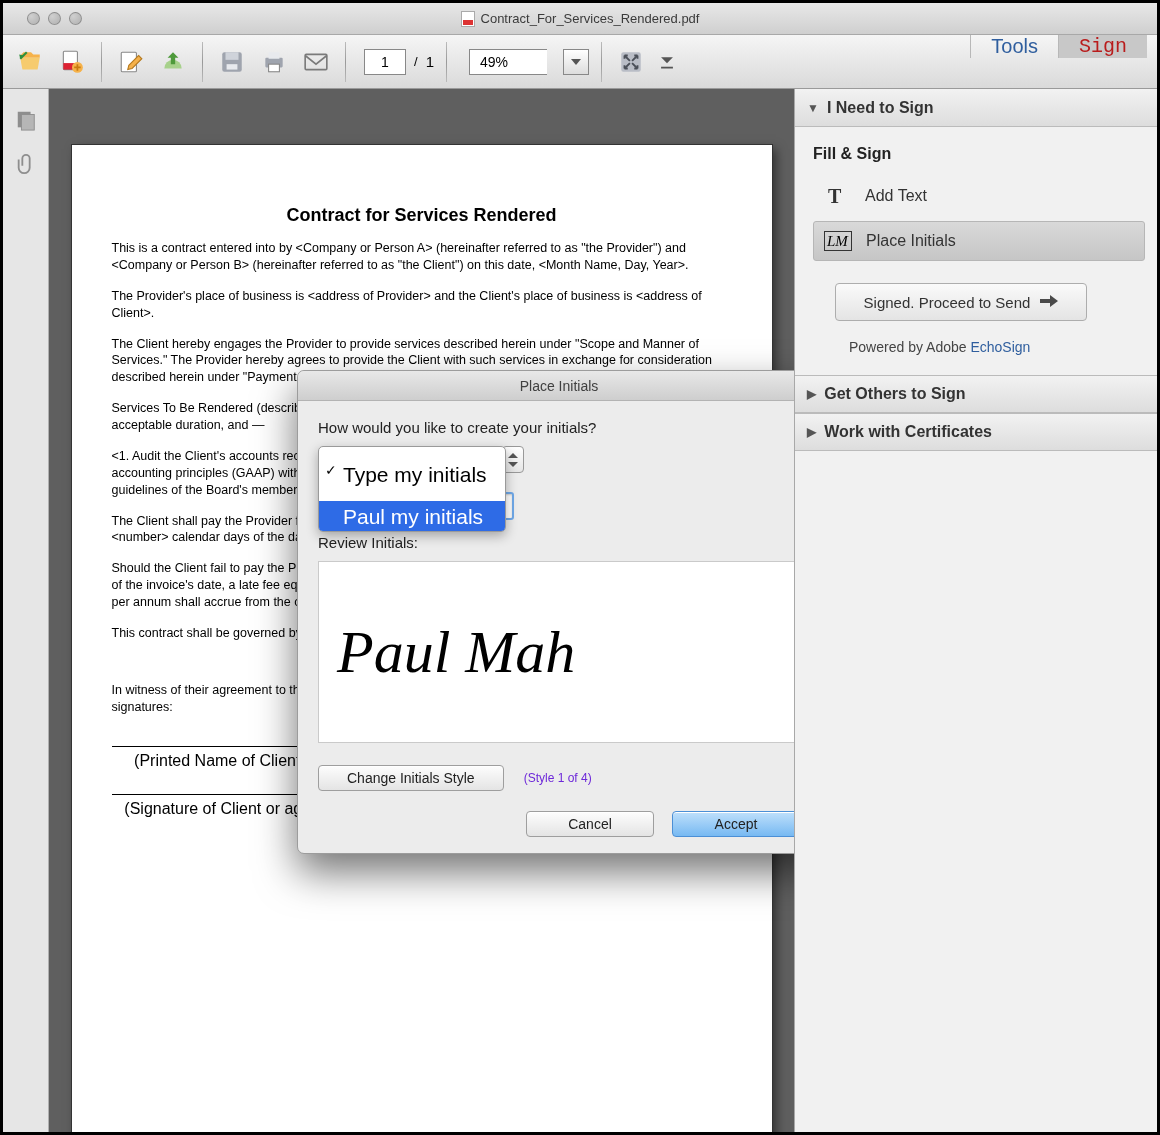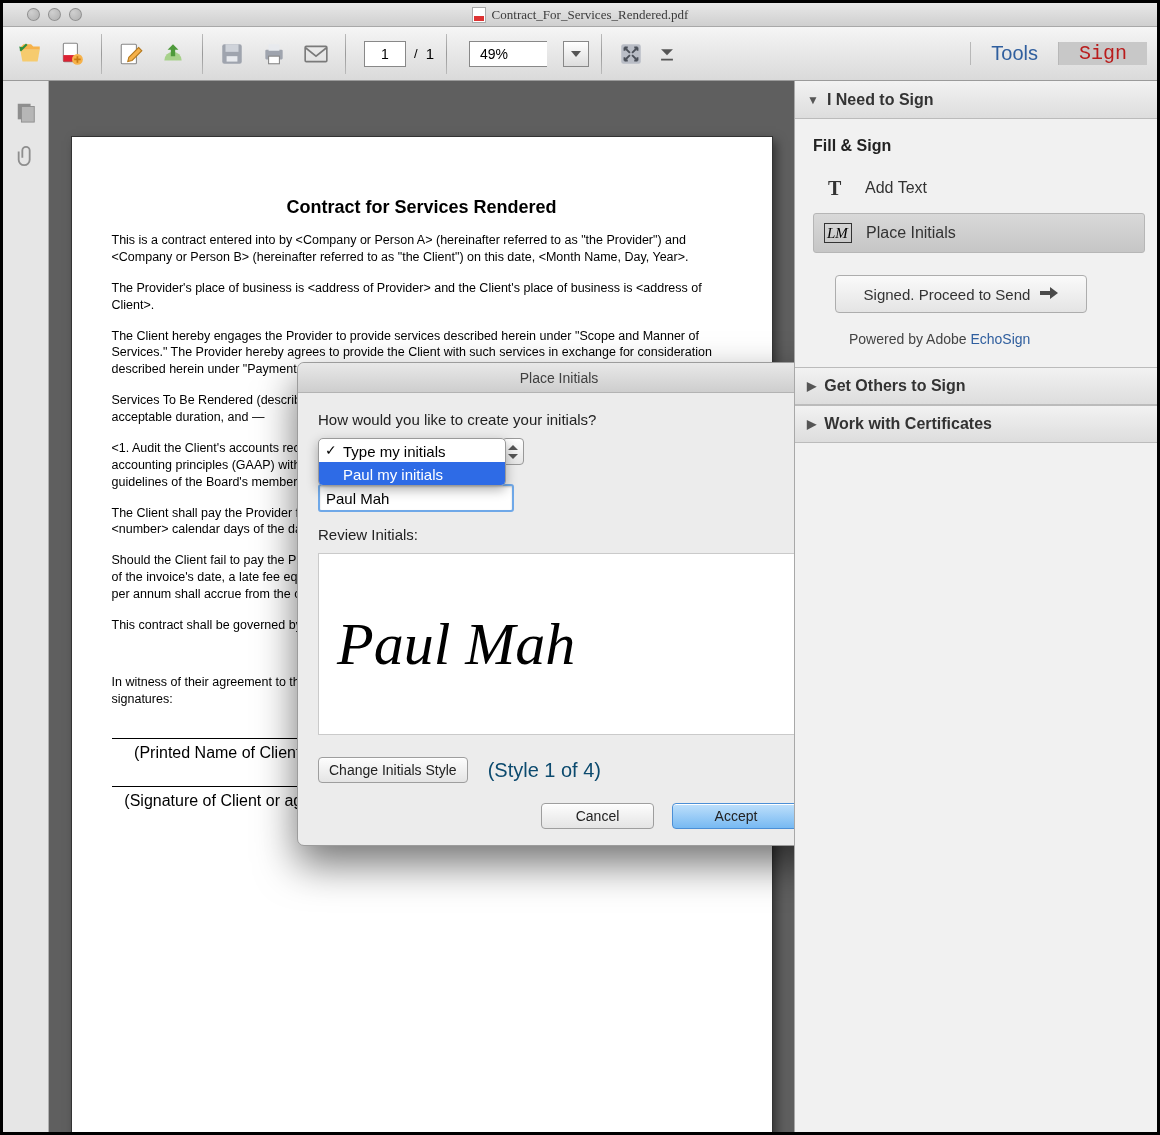--- a/index.html
+++ b/index.html
@@ -1,35 +1,35 @@
 <!DOCTYPE html>
 <html><head>
 <meta charset="utf-8">
 <style>
   * { box-sizing: border-box; margin: 0; padding: 0; }
   body { font-family: "Lucida Grande", "Helvetica Neue", Arial, sans-serif; font-size: 13px; background: #fff; }
   .window { width: 1160px; height: 1135px; border: 3px solid #000; background: #EDEDED; display: flex; flex-direction: column; overflow: hidden; }
   
-  .titlebar { height: 24px; background: linear-gradient(#E8E8E8,#CFCFCF); border-bottom: 1px solid #A8A8A8; display: flex; align-items: center; padding: 0 24px; position: relative; font-family: Liberation Serif, serif; }
+  .titlebar { height: 32px; background: linear-gradient(#E8E8E8,#CFCFCF); border-bottom: 1px solid #A8A8A8; display: flex; align-items: center; padding: 0 24px; position: relative; }
   .traffic { display: flex; gap: 8px; }
   .dot { width: 13px; height: 13px; border-radius: 50%; border: 1px solid rgba(0,0,0,.25); background: radial-gradient(circle at 30% 30%, #fff6, #0000), #B0B0B0; }
   .title-wrap { position: absolute; left:0; right:0; text-align:center; pointer-events:none; font-size:13px; color:#3b3b3b; display:flex; align-items:center; justify-content:center; gap:6px;}
   .title-wrap .pdficon { width:14px; height:16px; background:#fff; border:1px solid #aaa; position:relative; }
   .title-wrap .pdficon::after{content:"";position:absolute;bottom:1px;left:1px;right:1px;height:5px;background:#d33;}
   
   .toolbar { height: 54px; background: linear-gradient(#F5F5F5,#DADADA); border-bottom:1px solid #9A9A9A; display:flex; align-items:center; padding:0 10px; gap:8px; }
   .tbtn { width:34px; height:34px; display:flex; align-items:center; justify-content:center; border-radius:4px; }
   .tbtn svg { width:26px; height:26px; }
   .tsep { width:1px; height:40px; background: linear-gradient(#bbb,#999,#bbb); margin:0 4px;}
   .page-group { display:flex; align-items:center; gap:8px; margin-left:6px;}
   .page-input { width:42px; height:26px; border:1px solid #888; background:#fff; text-align:center; font-size:14px; }
   .zoom-group { display:flex; align-items:center; gap:16px; margin-left:10px;}
   .zoom-box { width:78px; height:26px; border:1px solid #888; border-right:none; background:#fff; display:flex; align-items:center; padding-left:10px; font-size:14px;}
   .zoom-dd { width:26px; height:26px; border:1px solid #888; background:linear-gradient(#fff,#ddd); display:flex; align-items:center; justify-content:center;}
-  .right-tabs { margin-left:auto; display:flex; align-items:center; height:100%;padding-left:32px; }
+  .right-tabs { margin-left:auto; display:flex; align-items:flex-start; height:100%;padding-left:32px; }
   .rtab { padding:0 20px; display:flex; align-items:center; font-size:20px; color:#2f5e9e; border-left:1px solid #B8B8B8; cursor:default;}
   .rtab.sel { background:#C8C8C8; color:#b91c1c;font-family:Liberation Mono, monospace;}
   
   .body { flex:1; display:flex; overflow:hidden; }
   .navrail { width:46px; background:#E6E6E6; border-right:1px solid #B0B0B0; display:flex; flex-direction:column; align-items:center; gap:18px; padding-top:18px;}
   .navicon { width:26px; height:26px; display:flex; align-items:center; justify-content:center; }
   .doc-area { flex:1; background:#5F5F5F; position:relative; overflow:hidden; display:flex; justify-content:center; padding-top:56px;}
   .page { width:700px; height:1000px; background:#fff; box-shadow:0 0 0 1px #333, 4px 4px 10px rgba(0,0,0,.5); padding:60px 40px 30px 40px; font-family: Arial, sans-serif; color:#000;}
   .page h2 { text-align:center; font-size:18px; font-weight:bold; margin-bottom:14px;}
   .page p { font-size:12.5px; line-height:1.35; margin-bottom:14px;}
@@ -50,34 +50,34 @@
   .proceed-btn { margin:22px 0 0 22px; height:38px; width:252px; background:linear-gradient(#FAFAFA,#E4E4E4); border:1px solid #ADADAD; border-radius:4px; display:flex; align-items:center; justify-content:center; gap:10px; font-size:15px; color:#333;}
   .powered { margin:18px 0 0 36px; font-size:14px; color:#444;}
   .powered a{ color:#2f5e9e; text-decoration:none;}
   
   .dialog { position:absolute; left:248px; top:281px; width:524px; background:#ECECEC; border:1px solid #9c9c9c; border-radius:7px; box-shadow:0 18px 40px rgba(0,0,0,0.55); }
   .dialog-title { height:30px; background:linear-gradient(#E8E8E8,#CECECE); border-bottom:1px solid #B3B3B3; border-radius:7px 7px 0 0; text-align:center; line-height:30px; font-size:14px; color:#404040;}
   .dialog-body { padding:18px 20px 16px 20px; }
   .dprompt { font-size:15px; margin-bottom:10px; color:#222;}
   .dropdown-wrap { position:relative; width:196px; margin-bottom:8px;}
   .dropdown-menu { position:absolute; top:0; left:0; width:188px; background:#fff; border:1px solid #9a9a9a; border-radius:5px; box-shadow:0 4px 12px rgba(0,0,0,.3); overflow:hidden; z-index:5;}
-  .dd-item { padding:4px 10px 2px 24px; font-size:15px; position:relative; color:#000;}
+  .dd-item { padding:4px 10px 2px 24px; font-size:21px; position:relative; color:#000;margin-top:12px;}
   .dd-item.checked::before { content:"✓"; position:absolute; left:6px; top:3px; font-size:14px;}
   .dd-item.hl { background:#2E6BE6; color:#fff;}
   .dd-ghost-btn{ position:absolute; right:-10px; top:0; width:22px; height:27px; border:1px solid #999; border-radius:4px; background:linear-gradient(#fff,#E5E5E5); z-index:1; display:flex; align-items:center; justify-content:center;}
   .name-input { display:block; width:196px; height:28px; border:2px solid #6FA8E8; border-radius:3px; background:#fff; padding:0 6px; font-size:15px; margin-top:56px; box-shadow: inset 0 1px 2px rgba(0,0,0,.2);}
   .review-lbl { font-size:15px; margin-top:14px; color:#222;}
   .preview-box { margin-top:10px; height:182px; background:#fff; border:1px solid #CACACA; display:flex; align-items:center; justify-content:flex-start; padding-left:18px;}
   .preview-box .sig { font-family:"Brush Script MT","Segoe Script",cursive; font-size:60px; font-style:italic;}
   .style-row { display:flex; align-items:center; gap:20px; margin-top:22px;}
-  .mac-btn { height:26px; padding:0 10px; background:linear-gradient(#FDFDFD,#E4E4E4); border:1px solid #9E9E9E; border-radius:4px; font-size:14px; color:#222; box-shadow:0 1px 0 #fff inset;}
-  .style-counter { font-size:20px; color:#0c4a6e;}
+  .mac-btn { height:26px; padding:0 28px; background:linear-gradient(#FDFDFD,#E4E4E4); border:1px solid #9E9E9E; border-radius:4px; font-size:14px; color:#222; box-shadow:0 1px 0 #fff inset;}
+  .style-counter { font-size:12px; color:#6d28d9;}
   .btn-row { display:flex; justify-content:flex-end; gap:18px; margin-top:20px;}
   .mac-btn.primary { background:linear-gradient(#BFE0FB,#77B9F2); border:1px solid #4B8FD6; width:128px;}
-  .mac-btn.secondary { width:113px;}
+  .mac-btn.secondary { width:128px;}
   .cursor-caret::after{content:"";display:inline-block;width:1px;height:16px;background:#000;vertical-align:-3px;margin-left:1px;}
 </style>
 </head>
 <body>
 
 <div class="window">
 
   <div class="titlebar">
     <div class="traffic">
       <div class="dot"></div>

